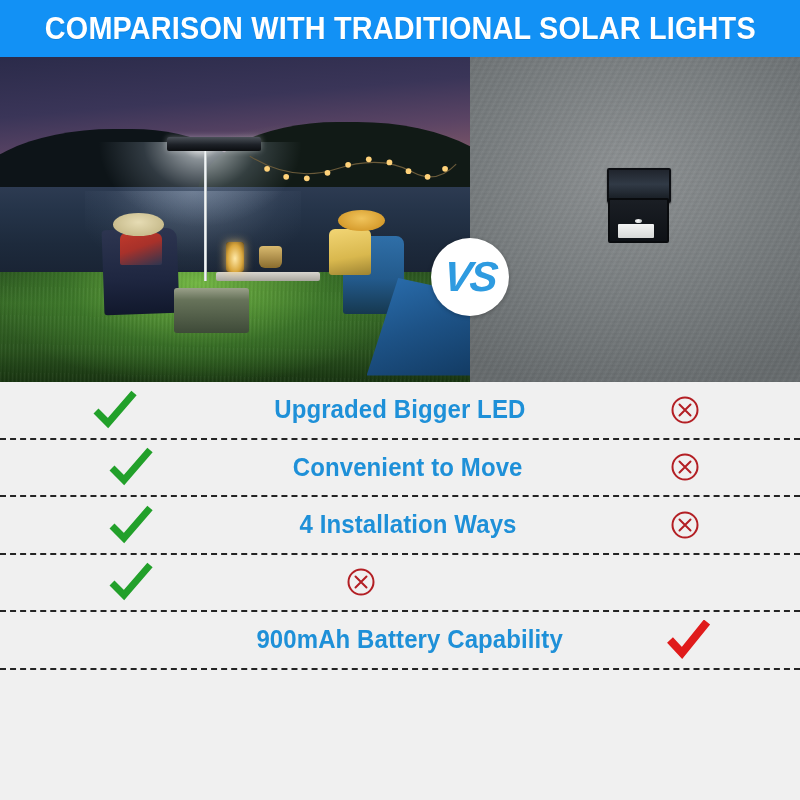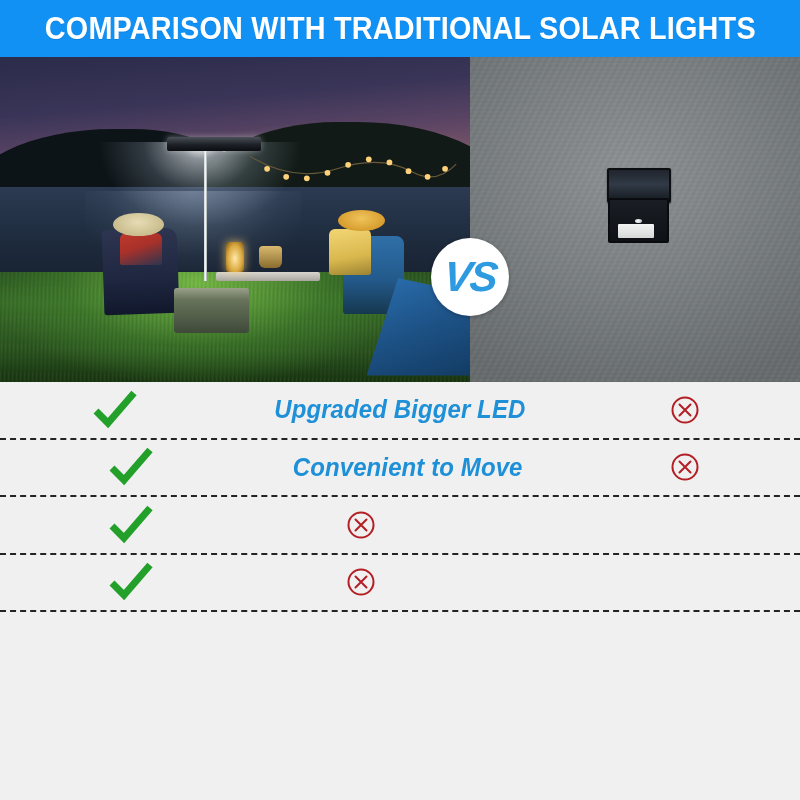--- a/index.html
+++ b/index.html
@@ -242,21 +242,20 @@
     left: 0; top: 382px;
     width: 800px;
     height: 418px;
     background:#f0f0f0;
   }
   .row {
     position: relative;
     height: 55.5px;
     display: flex;
     background:#f0f0f0;
-    font-style:italic;
   }
   .row + .row { border-top: 2px dashed #242424; padding-left: 16px; }
   .rows-bottom-line{
     height:0;
     border-top:2px dashed #242424;
   }
 
   .cell-left, .cell-right {
     width: 230px;
     display:flex;
@@ -394,20 +393,23 @@
     </div>
 
 
 
     <div class="row">
       <div class="cell-left">
         <svg class="icon-check-green" viewBox="0 0 46 40">
           <path d="M4 21 L16 33 L42 3" fill="none" stroke="#22a02a" stroke-width="7" stroke-linecap="butt" stroke-linejoin="miter"></path>
         </svg>
       </div>
+      <div class="cell-mid">
+        <span class="feature-label">4 Installation Ways</span>
+      </div>
       <div class="cell-right">
         <svg class="icon-x-circle" viewBox="0 0 30 30">
           <circle cx="15" cy="15" r="12.5" fill="none" stroke="#b31f24" stroke-width="2"></circle>
           <path d="M9.5 9.5 L20.5 20.5 M20.5 9.5 L9.5 20.5" stroke="#b31f24" stroke-width="2" stroke-linecap="round"></path>
         </svg>
       </div>
     </div>
 
     <div class="row">
       <div class="cell-left">
@@ -416,17 +418,30 @@
         </svg>
       </div>
       <div class="cell-right">
         <svg class="icon-x-circle" viewBox="0 0 30 30">
           <circle cx="15" cy="15" r="12.5" fill="none" stroke="#b31f24" stroke-width="2"></circle>
           <path d="M9.5 9.5 L20.5 20.5 M20.5 9.5 L9.5 20.5" stroke="#b31f24" stroke-width="2" stroke-linecap="round"></path>
         </svg>
       </div>
     </div>
 
+    <div class="row">
+      <div class="cell-left">
+        <span class="icon-empty"></span>
+      </div>
+      <div class="cell-mid">
+        <span class="feature-label">900mAh Battery Capability</span>
+      </div>
+      <div class="cell-right">
+        <svg class="icon-check-red" viewBox="0 0 46 40">
+          <path d="M5 20 L17 33 L42 2" fill="none" stroke="#e01b1b" stroke-width="8" stroke-linecap="butt" stroke-linejoin="miter"></path>
+        </svg>
+      </div>
+    </div>
 
     <div class="rows-bottom-line"></div>
   </div>
 
 </div>
 
 </body></html>

